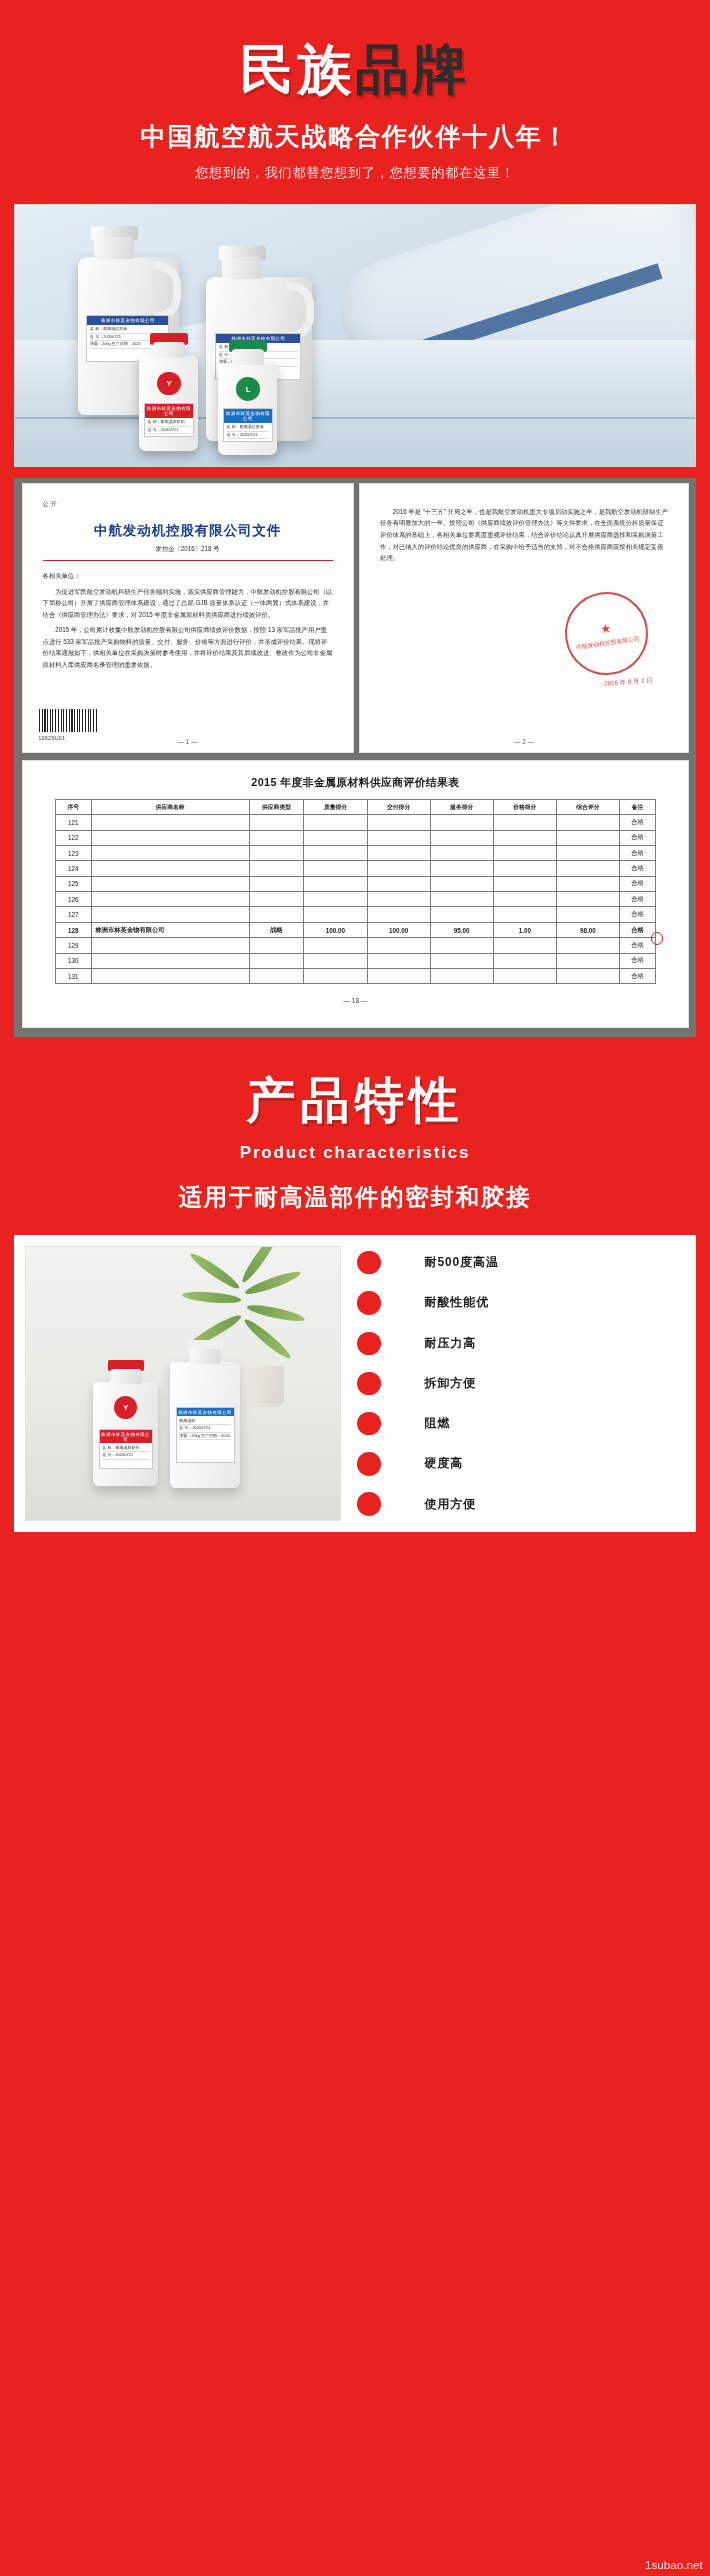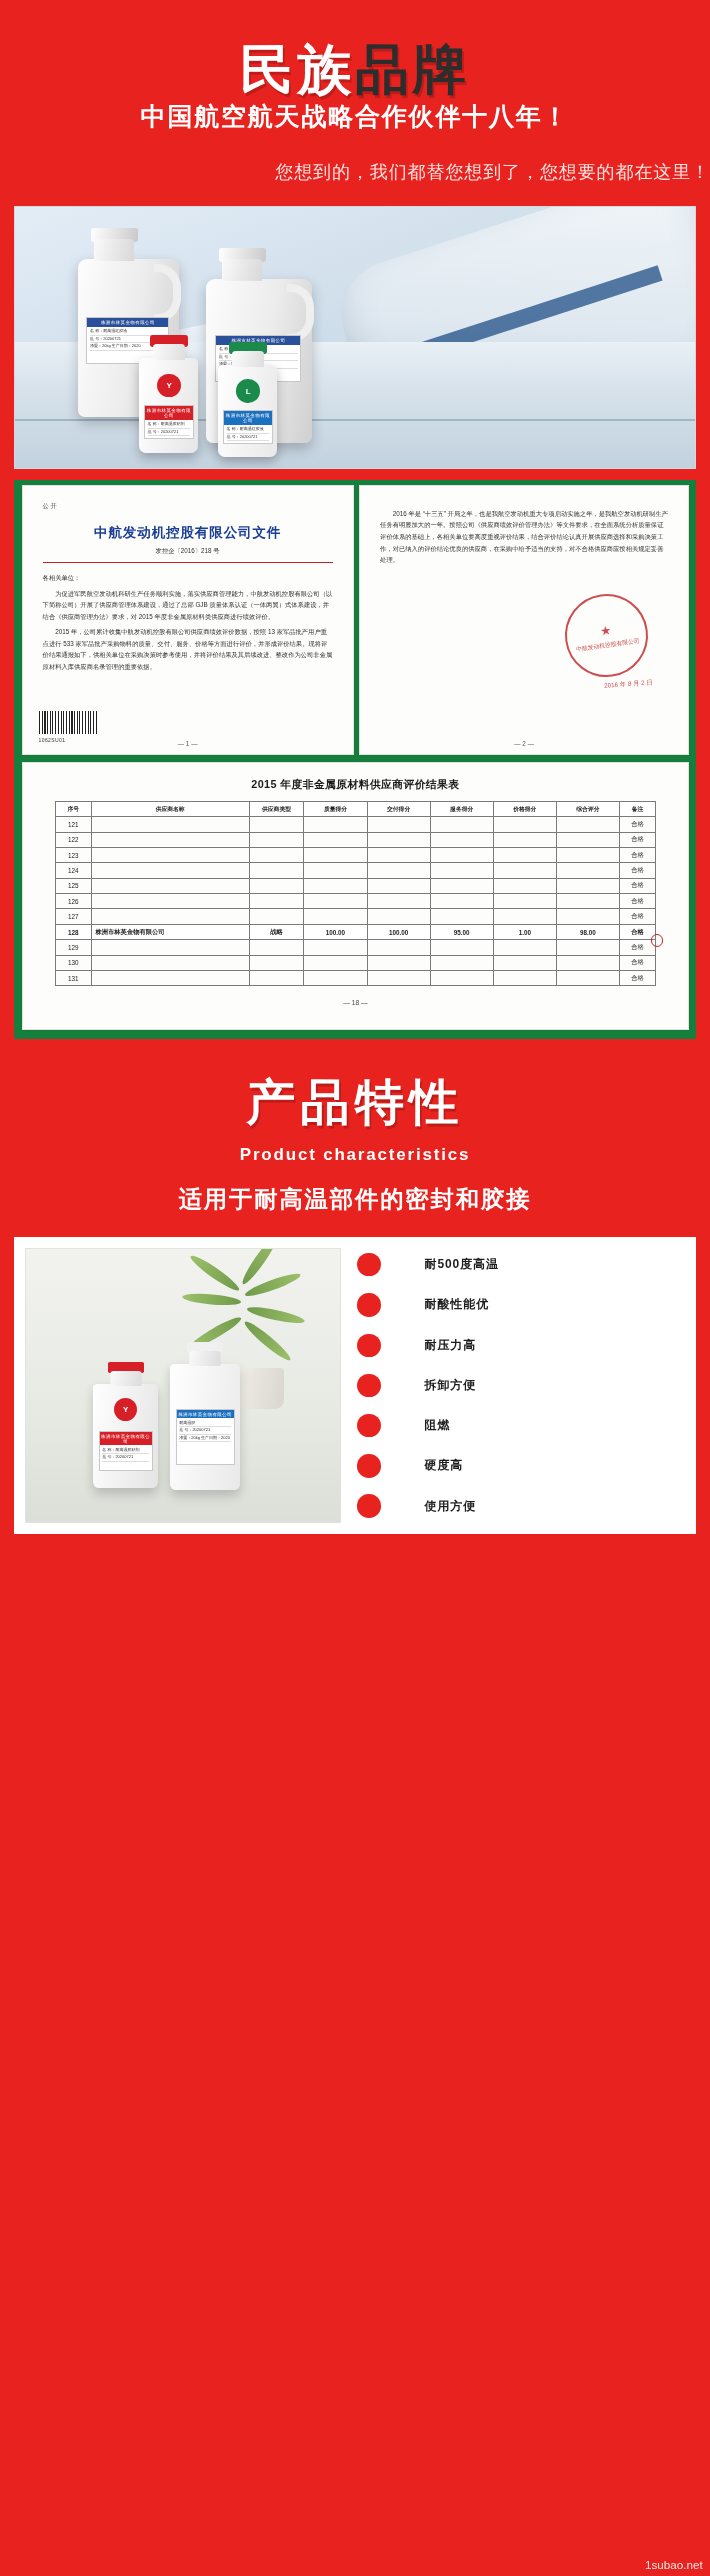--- a/index.html
+++ b/index.html
@@ -26,30 +26,30 @@
   .hero-title {
     font-size: 54px;
     font-weight: bold;
     letter-spacing: 3.6px;
     line-height: 1.12;
     text-shadow: 1.8px 2.7px 0 rgba(0,0,0,0.18);
     font-family: Liberation Serif, serif;
   }
   .hero-title .dark { color: #2d2d2d; }
   .hero-sub {
+    margin-top: 20px;
     font-size: 25px;
     font-weight: bold;
     letter-spacing: 1.8px;
   }
   .hero-sub2 {
-    margin-top: 27px;
-    font-size: 18px;
+    margin-top: 11px;
+    font-size: 13px;
     letter-spacing: 0.9px;
     color: #ffe3e1;
-    text-align: right;
   }
 
   
   .photo-wrap {
     margin: 21.6px 14.4px 0 14.4px;
     width: 682px;
     height: 263px;
     background: linear-gradient(170deg,#dfe9f2 0%,#cfdce8 45%,#b9cbdc 100%);
     position: relative;
     overflow: hidden;
@@ -176,21 +176,21 @@
     width: 23.4px; height: 23.4px;
     border-radius: 50%;
     display: flex; align-items: center; justify-content: center;
     font-size: 8px; color: #fff; font-weight: bold;
   }
 
   
   .docs-wrap {
     margin: 10.8px 14.4px 0 14.4px;
     width: 682px;
-    background: #15803d;
+    background: #737373;
     padding: 5.4px 0 9px 0;
   }
   .doc-row { display: flex; gap: 5.4px; padding: 0 7.2px; }
   .doc-page {
     background: #fdfdfb;
     border: 0.9px solid #e4e2dc;
     position: relative;
     color: #2a2a2a;
     box-shadow: 0 0.9px 2.7px rgba(0,0,0,.12);
   }

